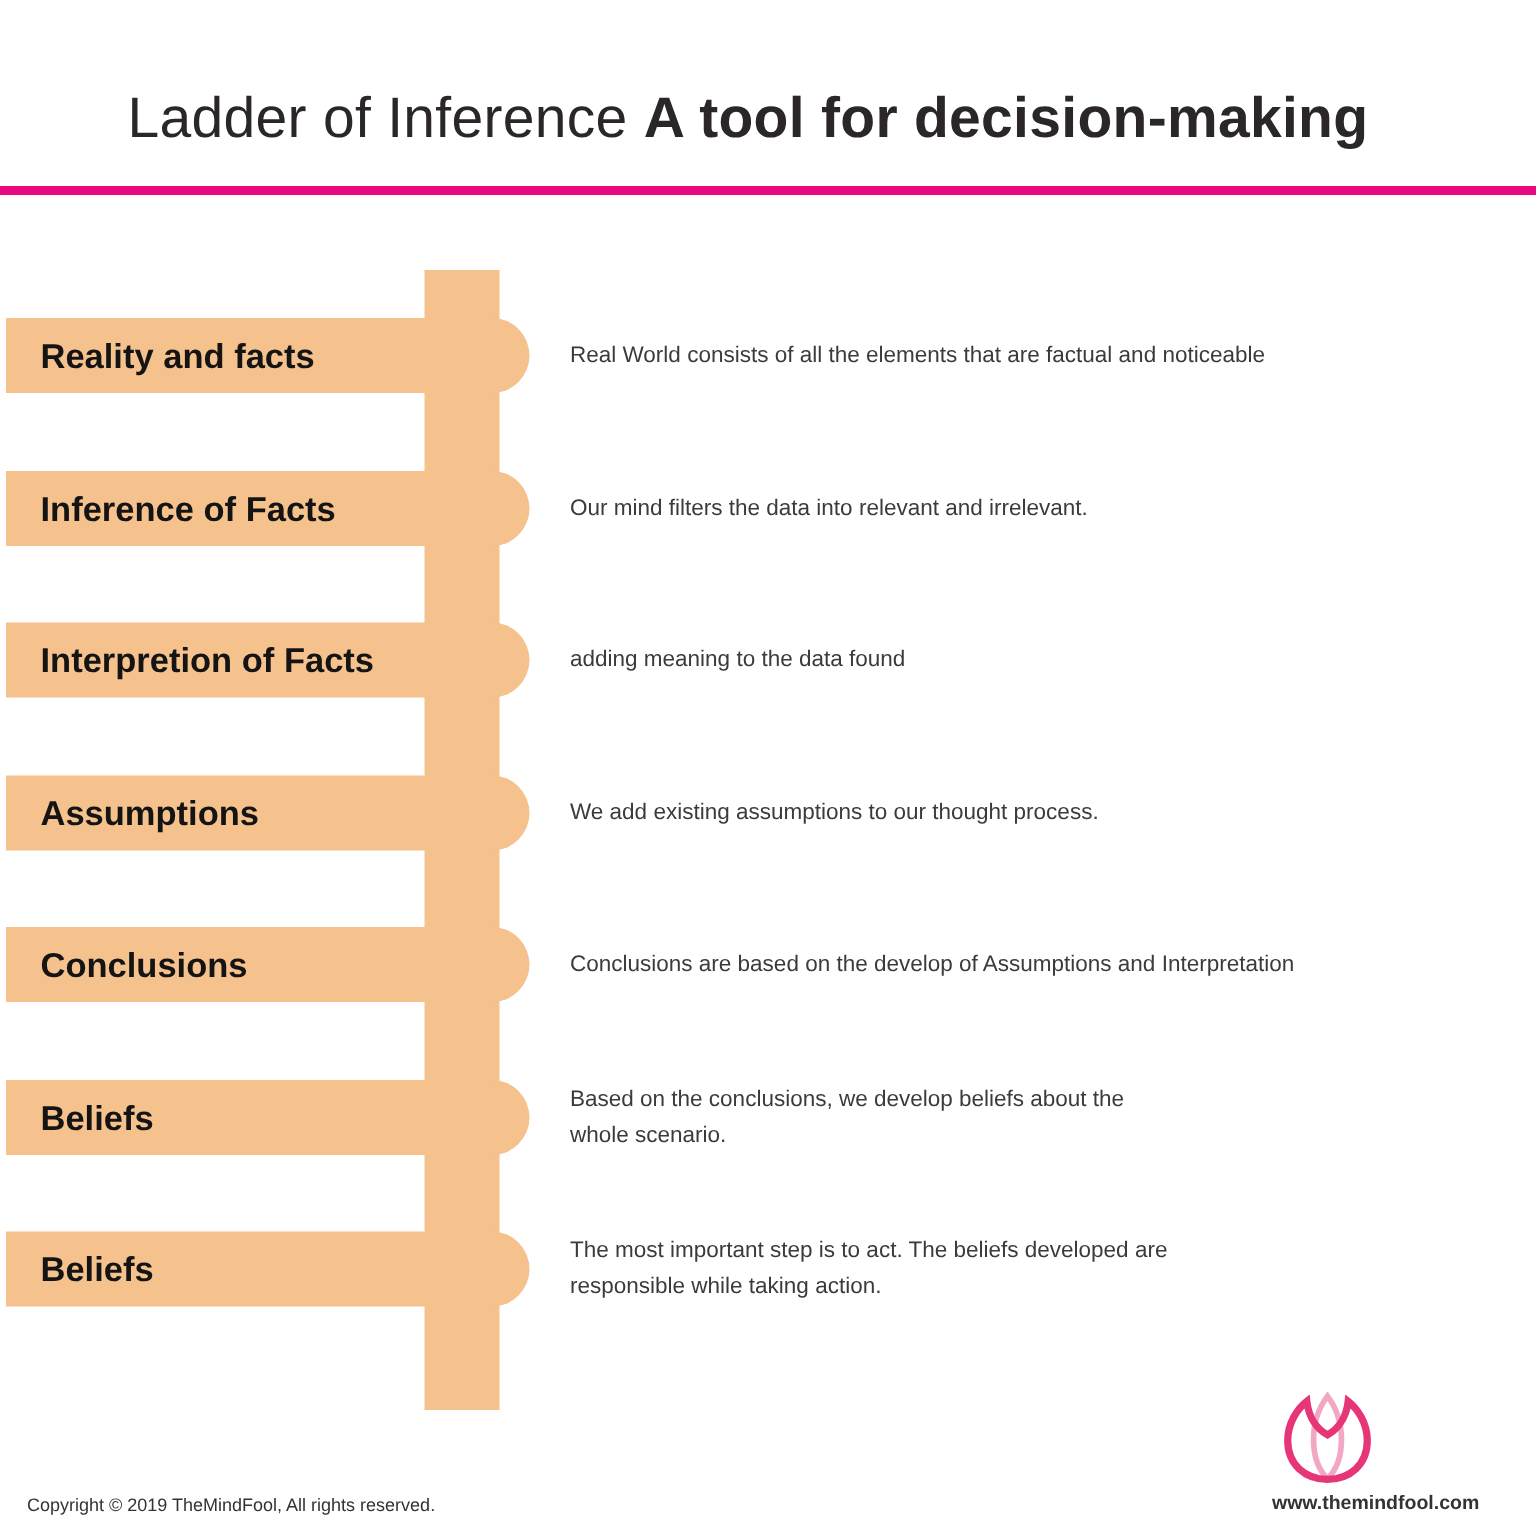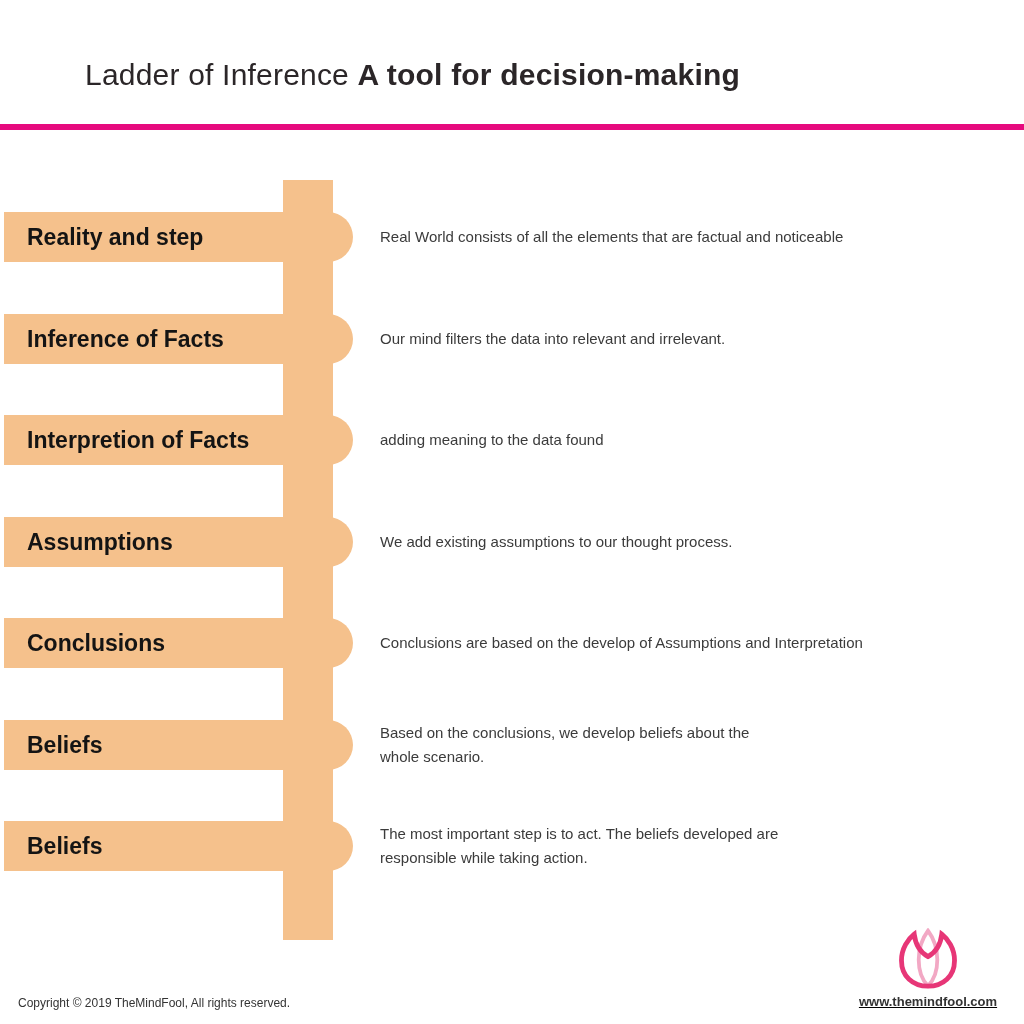--- a/index.html
+++ b/index.html
@@ -13,21 +13,21 @@
     width: 1024px;
     height: 1024px;
     background: #ffffff;
     overflow: hidden;
   }
   
   .title {
     position: absolute;
     left: 85px;
     top: 58px;
-    font-size: 30px;
+    font-size: 38px;
     color: #2b2628;
     letter-spacing: 0.2px;
     white-space: nowrap;
   }
   .title .light { font-weight: 400; }
   .title .bold  { font-weight: 700; }
   .divider {
     position: absolute;
     left: 0;
     top: 124px;
@@ -92,22 +92,21 @@
     font-weight: 400;
     color: #333333;
   }
   .brand {
     position: absolute;
     right: 16px;
     top: 928px;
     width: 160px;
     display: flex;
     flex-direction: column;
-    align-items: center;
-    text-decoration: underline;
+    align-items: flex-start;
   }
   .brand svg { display: block; }
   .website {
     margin-top: 4px;
     font-size: 13px;
     font-weight: 700;
     color: #333333;
     white-space: nowrap;
   }
 </style>
@@ -119,21 +118,21 @@
   <div class="title">
     <span class="light">Ladder of Inference </span><span class="bold">A tool for decision-making</span>
   </div>
 
   <div class="divider"></div>
 
   <div class="rail"></div>
 
   <div class="row" style="top:212px">
     <div class="rung-bar"></div>
-    <div class="rung-label">Reality and step</div>
+    <div class="rung-label">Reality and facts</div>
     <div class="rung-desc">Real World consists of all the elements that are factual and noticeable</div>
   </div>
 
   <div class="row" style="top:314px">
     <div class="rung-bar"></div>
     <div class="rung-label">Inference of Facts</div>
     <div class="rung-desc">Our mind filters the data into relevant and irrelevant.</div>
   </div>
 
   <div class="row" style="top:415px">

